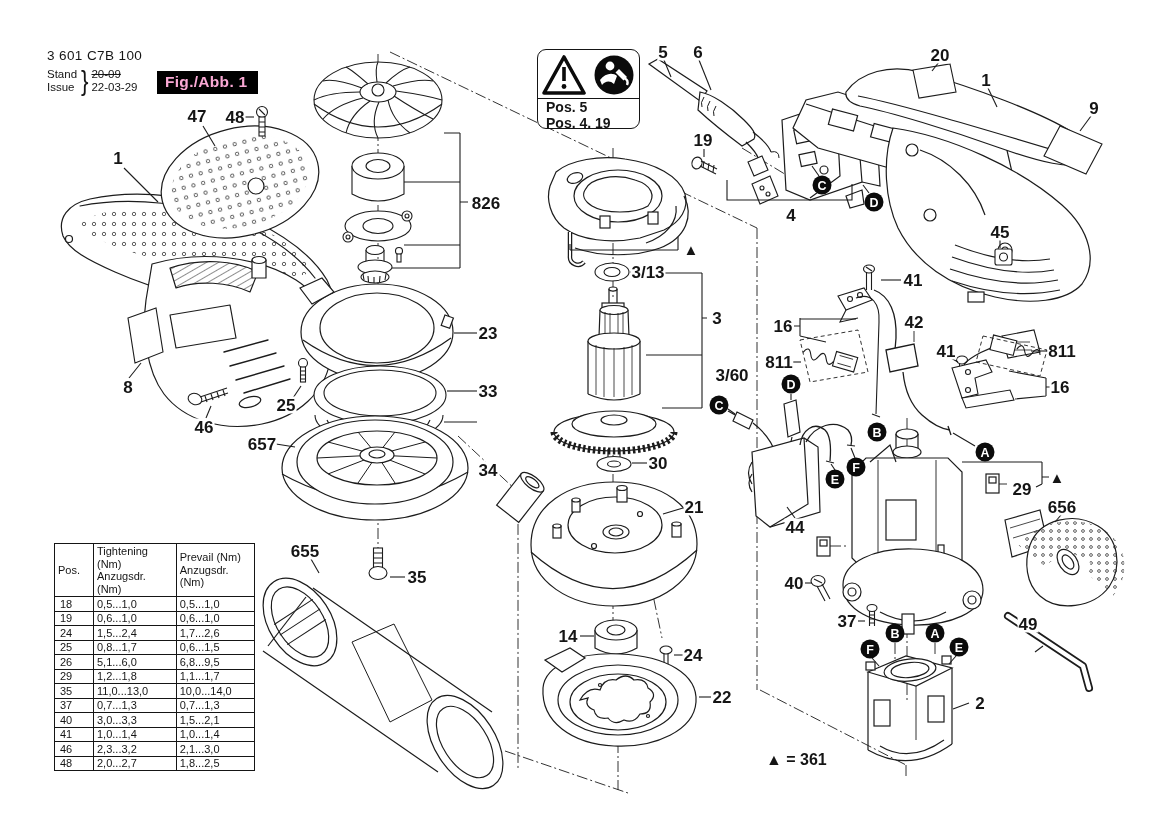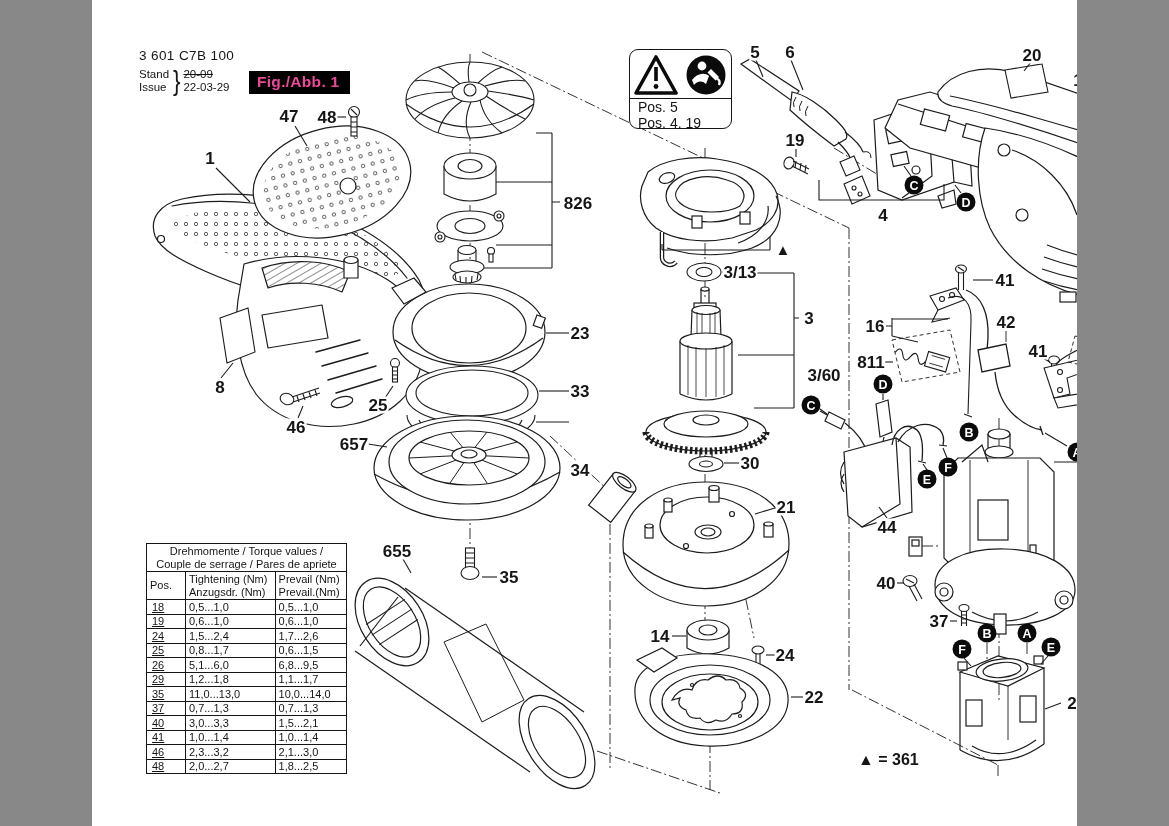--- a/index.html
+++ b/index.html
@@ -1,40 +1,40 @@
 <!DOCTYPE html>
 <html style="--ink: #151515; --paper: #ffffff;"><head>
 <meta charset="utf-8">
 <style>
   :root{ --ink:#151515; --paper:#ffffff; }
   html,body{margin:0;padding:0;background:#888;}
-  .canvas{position:relative;width:985px;height:826px;background:var(--paper);
+  .canvas{position:relative;width:1169px;height:826px;background:var(--paper);
     font-family:"Liberation Sans",sans-serif;color:var(--ink);overflow:hidden;margin:0 auto;}
   .art{position:absolute;left:0;top:0;}
   
   .part-code{position:absolute;left:47px;top:48px;font-size:13.5px;letter-spacing:.4px;}
   .stand-issue{position:absolute;left:47px;top:68px;display:flex;align-items:center;}
   .si-col{display:flex;flex-direction:column;font-size:11.5px;line-height:13px;}
   .si-brace{font-size:28px;font-weight:200;line-height:26px;margin:0 2px 0 3px;transform:scaleX(.8);}
   .strike{text-decoration:line-through;}
-  .fig-box{position:absolute;left:157px;top:71px;background:#000;color:#ec4899;font-weight:bold;
+  .fig-box{position:absolute;left:157px;top:71px;background:#000;color:#f9a8d4;font-weight:bold;
     font-size:15.5px;padding:2px 10px 3px 8px;letter-spacing:.3px;}
   
   .warn-box{position:absolute;left:537px;top:49px;width:101px;height:78px;border:1.8px solid var(--ink);
     border-radius:9px;overflow:hidden;background:#fff;}
   .warn-icons{height:46px;display:flex;align-items:center;justify-content:space-around;padding-top:2px;}
   .warn-divider{border-top:1.5px solid var(--ink);}
-  .pos-lines{padding:1px 0 0 8px;font-weight:normal;font-size:14px;line-height:15.5px;}
+  .pos-lines{padding:1px 0 0 8px;font-weight:bold;font-size:14px;line-height:15.5px;}
   
   .torque{position:absolute;left:54px;top:543px;width:201px;border-collapse:collapse;
     font-size:11px;line-height:12.5px;background:#fff;}
   .torque th,.torque td{border:1.2px solid var(--ink);padding:0px 3px;font-weight:normal;text-align:left;vertical-align:middle;}
   .torque .tt-title{text-align:center;padding:1px 2px;}
   .torque thead .cols th{padding:1px 3px;}
-  .torque td:first-child{width:30px;padding-left:5px;text-decoration:underline;}
+  .torque td:first-child{width:30px;padding-left:5px;}
   .torque td{height:13.5px;}
   
   .footer{position:absolute;left:982px;top:715px;font-size:12.5px;line-height:13.3px;}
   .tri-note{position:absolute;left:766px;top:751px;font-weight:bold;font-size:16px;}
   
   .plabel{position:absolute;transform:translate(-50%,-50%);font-weight:bold;font-size:17px;
     line-height:1;background:#fff;padding:0 1px;white-space:nowrap;}
   .badge{position:absolute;transform:translate(-50%,-50%);width:19px;height:19px;border-radius:50%;
     background:#0b0b0b;color:#fff;font-weight:bold;font-size:12.5px;display:flex;align-items:center;justify-content:center;}
   .tri-marker{position:absolute;transform:translate(-50%,-50%);font-size:15px;line-height:1;}
@@ -575,35 +575,29 @@
     </div>
     <div class="warn-divider"></div>
     <div class="pos-lines">
       <div>Pos. 5</div>
       <div>Pos. 4, 19</div>
     </div>
   </div>
 
   <table class="torque">
     <thead>
-      <tr>
-        <th colspan="3" class="tt-title">
-          <div>Drehmomente / Torque values /</div>
-          <div>Couple de serrage / Pares de apriete</div>
-        </th>
-      </tr>
       <tr class="cols">
         <th>Pos.</th>
         <th>
           <div>Tightening (Nm)</div>
           <div>Anzugsdr. (Nm)</div>
         </th>
         <th>
           <div>Prevail (Nm)</div>
-          <div>Prevail.(Nm)</div>
+          <div>Anzugsdr.(Nm)</div>
         </th>
       </tr>
     </thead>
     <tbody>
         <tr>
           <td>18</td>
           <td>0,5...1,0</td>
           <td>0,5...1,0</td>
         </tr>
         <tr>

